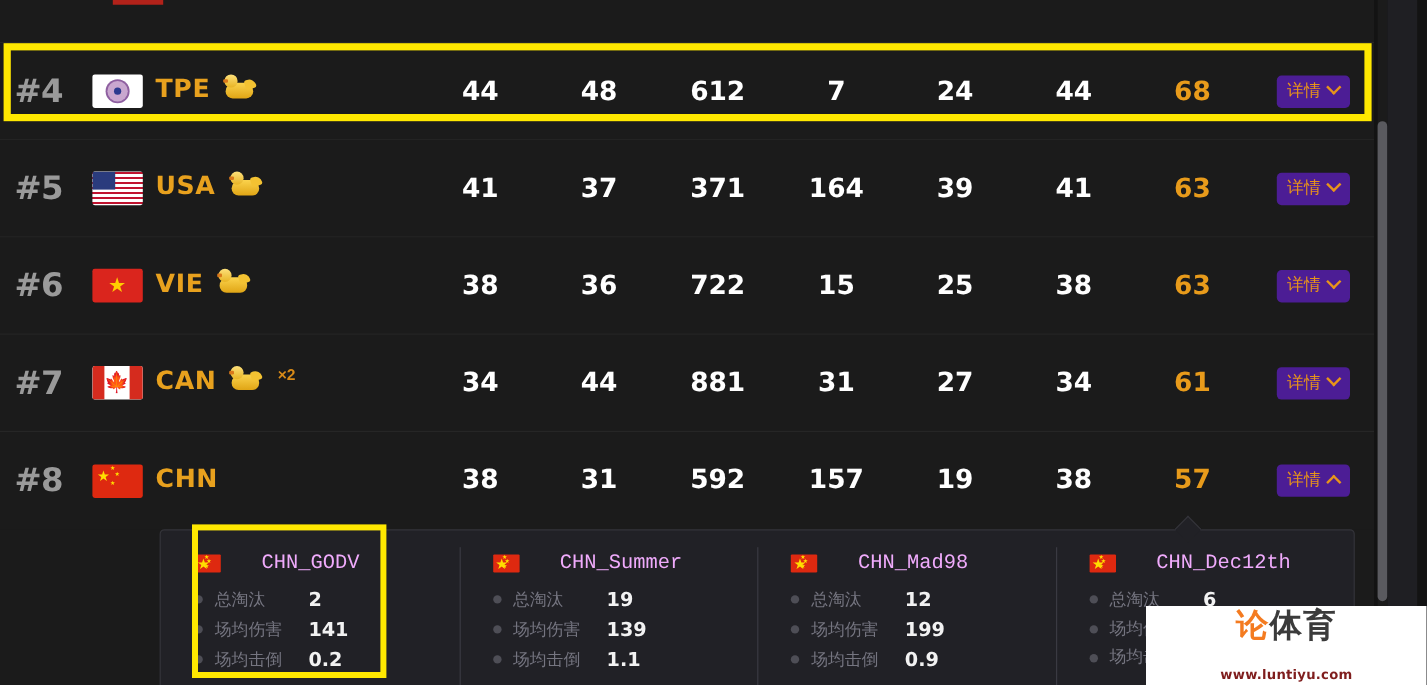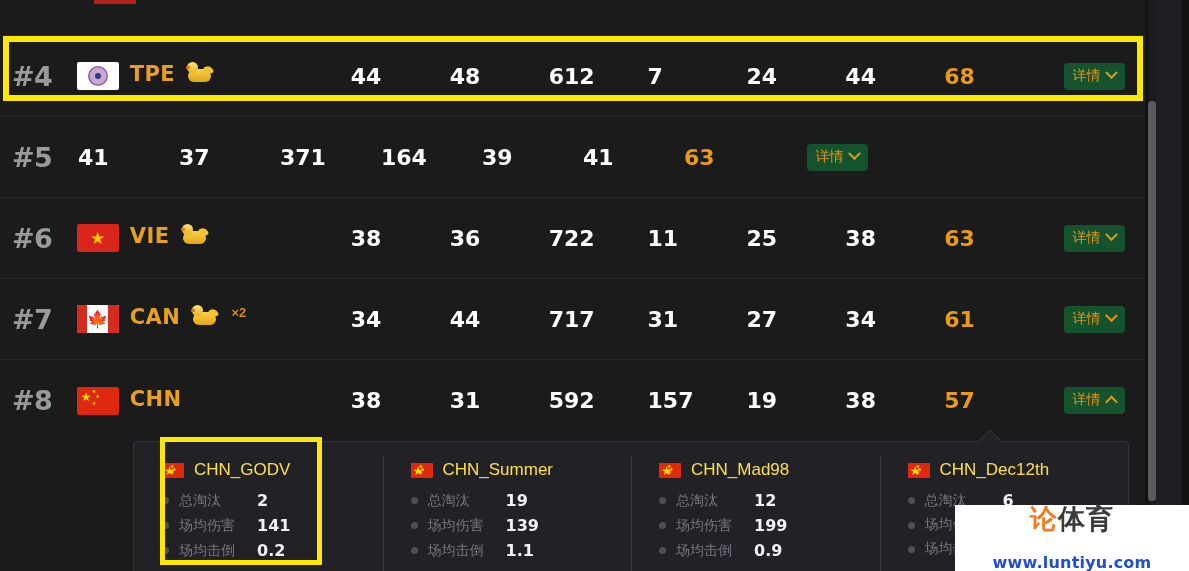--- a/index.html
+++ b/index.html
@@ -104,35 +104,36 @@
   .mult {
     font-size: 13px;
     font-weight: bold;
     color: #d98b18;
     margin-left: 2px;
     white-space: nowrap;
   }
 
   .stat {
     width: 101px;
+    text-align: center;
     font-size: 22px;
     font-weight: bold;
     color: #ffffff;
     font-family: "DejaVu Sans", sans-serif;
   }
   .stat.score { color: #e89b1b; }
 
   .action-cell {
     width: 104px;
     display: flex;
     justify-content: center;
     align-items: center;
   }
   .detail-btn {
-    background: #14532d;
+    background: #4c1d95;
     color: #e8941a;
     border: none;
     border-radius: 4px;
     padding: 4px 9px 5px 9px;
     font-size: 14px;
     display: inline-flex;
     align-items: center;
     gap: 6px;
     cursor: pointer;
     font-family: "DejaVu Sans", "Liberation Sans", sans-serif;
@@ -186,22 +187,23 @@
   }
   .pc-flag {
     width: 22px; height: 15px;
     border-radius: 1px;
     overflow: hidden;
     position: relative;
     flex: 0 0 auto;
   }
   .pc-name {
     font-size: 17px;
-    color: #fde047;
-    font-family: Liberation Sans, sans-serif;
+    color: #f0abfc;
+    font-family: Liberation Mono, monospace;
+    margin-left: 24px;
   }
   .pc-stat {
     display: flex;
     align-items: center;
     margin-bottom: 6px;
   }
   .pc-dot {
     width: 7px; height: 7px;
     border-radius: 50%;
     background: #4e4e56;
@@ -345,23 +347,23 @@
     font-weight: bold;
     letter-spacing: 1px;
     line-height: 1;
     font-family: "DejaVu Sans", sans-serif;
     text-align: center;
   }
   .wm-logo .wm-a { color: #f47b20; }
   .wm-logo .wm-b { color: #3b3b3b; }
   .wm-url {
     margin-top: 21px;
-    font-size: 16px;
+    font-size: 11px;
     font-weight: bold;
-    color: #1d4ed8;
+    color: #7f1d1d;
     letter-spacing: 0.2px;
     font-family: "DejaVu Sans", sans-serif;
   }
 
   .partial-top {
     height: 36px;
     background: #1b1b1b;
     position: relative;
     border-bottom: 1px solid #262626;
   }
@@ -412,20 +414,32 @@
               <button class="detail-btn">
                 <span>详情</span>
                 <span class="chev"></span>
               </button>
             </div>
           </div>
         </div>
         <div>
           <div class="row">
             <div class="rank">#5</div>
+            <div class="team-cell">
+              <div class="flag f-usa">
+                <div class="canton"></div>
+              </div>
+              <span class="team-name">USA</span>
+              <span class="chicken">
+                <span class="body"></span>
+                <span class="tail"></span>
+                <span class="head"></span>
+                <span class="beak"></span>
+              </span>
+            </div>
             <div class="stat">41</div>
             <div class="stat">37</div>
             <div class="stat">371</div>
             <div class="stat">164</div>
             <div class="stat">39</div>
             <div class="stat">41</div>
             <div class="stat score">63</div>
             <div class="action-cell">
               <button class="detail-btn">
                 <span>详情</span>
@@ -445,21 +459,21 @@
               <span class="chicken">
                 <span class="body"></span>
                 <span class="tail"></span>
                 <span class="head"></span>
                 <span class="beak"></span>
               </span>
             </div>
             <div class="stat">38</div>
             <div class="stat">36</div>
             <div class="stat">722</div>
-            <div class="stat">11</div>
+            <div class="stat">15</div>
             <div class="stat">25</div>
             <div class="stat">38</div>
             <div class="stat score">63</div>
             <div class="action-cell">
               <button class="detail-btn">
                 <span>详情</span>
                 <span class="chev"></span>
               </button>
             </div>
           </div>
@@ -477,21 +491,21 @@
               <span class="chicken">
                 <span class="body"></span>
                 <span class="tail"></span>
                 <span class="head"></span>
                 <span class="beak"></span>
               </span>
               <span class="mult">×2</span>
             </div>
             <div class="stat">34</div>
             <div class="stat">44</div>
-            <div class="stat">717</div>
+            <div class="stat">881</div>
             <div class="stat">31</div>
             <div class="stat">27</div>
             <div class="stat">34</div>
             <div class="stat score">61</div>
             <div class="action-cell">
               <button class="detail-btn">
                 <span>详情</span>
                 <span class="chev"></span>
               </button>
             </div>

